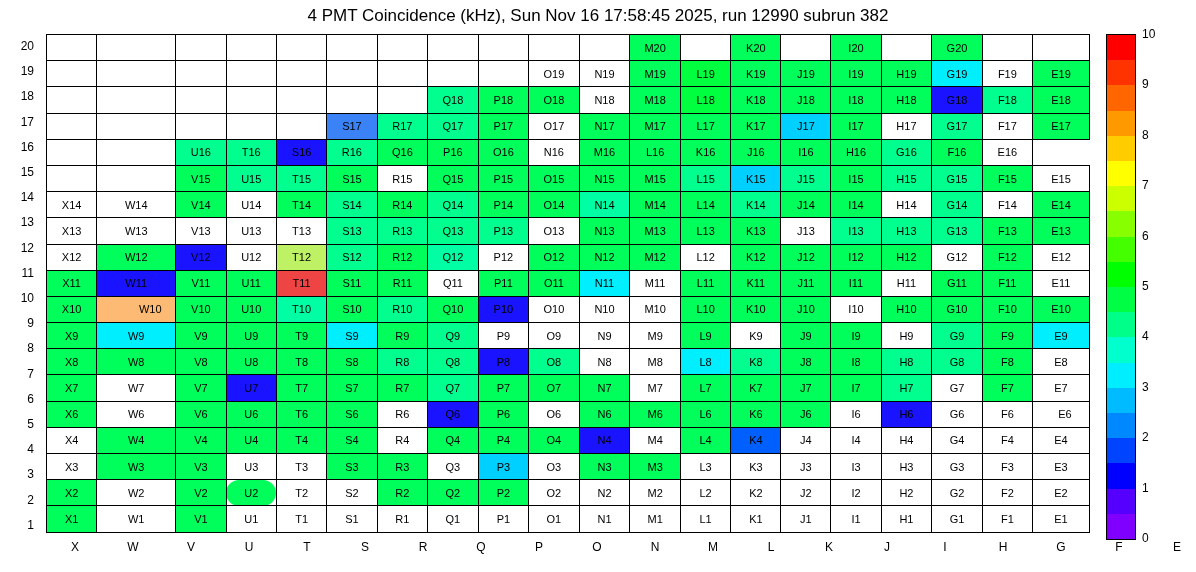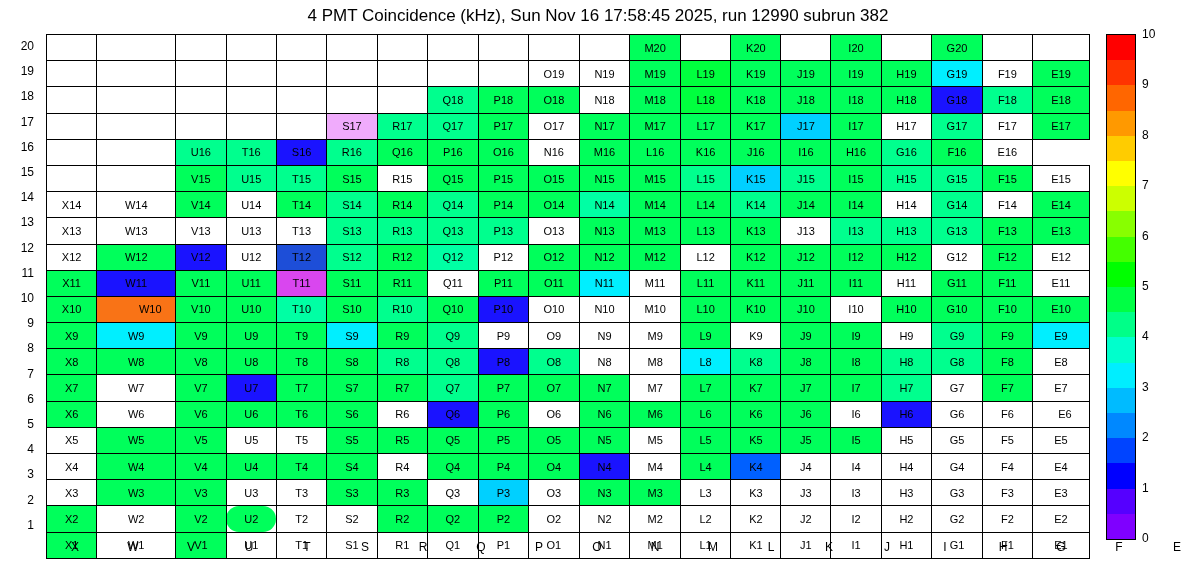--- a/index.html
+++ b/index.html
@@ -157,21 +157,21 @@
           <td style="background: rgb(26, 19, 255);">G18</td>
           <td style="background: rgb(0, 255, 142);">F18</td>
           <td style="background: rgb(0, 255, 91);">E18</td>
         </tr>
         <tr>
           <td style="background: rgb(255, 255, 255);"></td>
           <td style="background: rgb(255, 255, 255);"></td>
           <td style="background: rgb(255, 255, 255);"></td>
           <td style="background: rgb(255, 255, 255);"></td>
           <td style="background: rgb(255, 255, 255);"></td>
-          <td style="background: #f0abfc;">S17</td>
+          <td style="background: #3b82f6;">S17</td>
           <td style="background: rgb(0, 255, 142);">R17</td>
           <td style="background: rgb(0, 255, 142);">Q17</td>
           <td style="background: rgb(0, 255, 91);">P17</td>
           <td style="background: rgb(255, 255, 255);">O17</td>
           <td style="background: rgb(0, 255, 91);">N17</td>
           <td style="background: rgb(0, 255, 91);">M17</td>
           <td style="background: rgb(0, 255, 91);">L17</td>
           <td style="background: rgb(0, 255, 91);">K17</td>
           <td style="background: rgb(0, 208, 255);">J17</td>
           <td style="background: rgb(0, 255, 91);">I17</td>
@@ -265,21 +265,21 @@
           <td style="background: rgb(0, 255, 142);">H13</td>
           <td style="background: rgb(0, 255, 142);">G13</td>
           <td style="background: rgb(0, 255, 91);">F13</td>
           <td style="background: rgb(0, 255, 91);">E13</td>
         </tr>
         <tr>
           <td style="background: rgb(255, 255, 255);">X12</td>
           <td style="background: rgb(0, 255, 91);">W12</td>
           <td style="background: rgb(26, 19, 255);">V12</td>
           <td style="background: rgb(255, 255, 255);">U12</td>
-          <td style="background: #1d4ed8;">T12</td>
+          <td style="background: #bef264;">T12</td>
           <td style="background: rgb(0, 255, 142);">S12</td>
           <td style="background: rgb(0, 255, 91);">R12</td>
           <td style="background: rgb(0, 255, 164);">Q12</td>
           <td style="background: rgb(255, 255, 255);">P12</td>
           <td style="background: rgb(0, 255, 91);">O12</td>
           <td style="background: rgb(0, 255, 91);">N12</td>
           <td style="background: rgb(0, 255, 91);">M12</td>
           <td style="background: rgb(255, 255, 255);">L12</td>
           <td style="background: rgb(0, 255, 91);">K12</td>
           <td style="background: rgb(0, 255, 91);">J12</td>
@@ -287,40 +287,40 @@
           <td style="background: rgb(0, 255, 91);">H12</td>
           <td style="background: rgb(255, 255, 255);">G12</td>
           <td style="background: rgb(0, 255, 91);">F12</td>
           <td style="background: rgb(255, 255, 255);">E12</td>
         </tr>
         <tr>
           <td style="background: rgb(0, 255, 91);">X11</td>
           <td style="background: rgb(26, 19, 255);">W11</td>
           <td style="background: rgb(0, 255, 91);">V11</td>
           <td style="background: rgb(0, 255, 91);">U11</td>
-          <td style="background: #d946ef;">T11</td>
+          <td style="background: #ef4444;">T11</td>
           <td style="background: rgb(0, 255, 91);">S11</td>
           <td style="background: rgb(0, 255, 91);">R11</td>
           <td style="background: rgb(255, 255, 255);">Q11</td>
           <td style="background: rgb(0, 255, 91);">P11</td>
           <td style="background: rgb(0, 255, 91);">O11</td>
           <td style="background: rgb(0, 239, 255);">N11</td>
           <td style="background: rgb(255, 255, 255);">M11</td>
           <td style="background: rgb(0, 255, 91);">L11</td>
           <td style="background: rgb(0, 255, 91);">K11</td>
           <td style="background: rgb(0, 255, 91);">J11</td>
           <td style="background: rgb(0, 255, 91);">I11</td>
           <td style="background: rgb(255, 255, 255);">H11</td>
           <td style="background: rgb(0, 255, 91);">G11</td>
           <td style="background: rgb(0, 255, 91);">F11</td>
           <td style="background: rgb(255, 255, 255);">E11</td>
         </tr>
         <tr>
           <td style="background: rgb(0, 255, 91);">X10</td>
-          <td style="background: #f97316; padding-left: 28px;">W10</td>
+          <td style="background: #fdba74; padding-left: 28px;">W10</td>
           <td style="background: rgb(0, 255, 91);">V10</td>
           <td style="background: rgb(0, 255, 91);">U10</td>
           <td style="background: rgb(0, 255, 164);">T10</td>
           <td style="background: rgb(0, 255, 91);">S10</td>
           <td style="background: rgb(0, 255, 142);">R10</td>
           <td style="background: rgb(0, 255, 91);">Q10</td>
           <td style="background: rgb(26, 19, 255);">P10</td>
           <td style="background: rgb(255, 255, 255);">O10</td>
           <td style="background: rgb(255, 255, 255);">N10</td>
           <td style="background: rgb(255, 255, 255);">M10</td>
@@ -413,42 +413,20 @@
           <td style="background: rgb(0, 255, 91);">N6</td>
           <td style="background: rgb(0, 255, 91);">M6</td>
           <td style="background: rgb(0, 255, 91);">L6</td>
           <td style="background: rgb(0, 255, 91);">K6</td>
           <td style="background: rgb(0, 255, 91);">J6</td>
           <td style="background: rgb(255, 255, 255);">I6</td>
           <td style="background: rgb(26, 19, 255);">H6</td>
           <td style="background: rgb(255, 255, 255);">G6</td>
           <td style="background: rgb(255, 255, 255);">F6</td>
           <td style="background: rgb(255, 255, 255); padding-left: 8px;">E6</td>
-        </tr>
-        <tr>
-          <td style="background: rgb(255, 255, 255);">X5</td>
-          <td style="background: rgb(0, 255, 91);">W5</td>
-          <td style="background: rgb(0, 255, 91);">V5</td>
-          <td style="background: rgb(255, 255, 255);">U5</td>
-          <td style="background: rgb(255, 255, 255);">T5</td>
-          <td style="background: rgb(0, 255, 91);">S5</td>
-          <td style="background: rgb(0, 255, 91);">R5</td>
-          <td style="background: rgb(0, 255, 91);">Q5</td>
-          <td style="background: rgb(0, 255, 91);">P5</td>
-          <td style="background: rgb(0, 255, 91);">O5</td>
-          <td style="background: rgb(0, 255, 91);">N5</td>
-          <td style="background: rgb(255, 255, 255);">M5</td>
-          <td style="background: rgb(0, 255, 91);">L5</td>
-          <td style="background: rgb(0, 255, 91);">K5</td>
-          <td style="background: rgb(0, 255, 91);">J5</td>
-          <td style="background: rgb(0, 255, 91);">I5</td>
-          <td style="background: rgb(255, 255, 255);">H5</td>
-          <td style="background: rgb(255, 255, 255);">G5</td>
-          <td style="background: rgb(255, 255, 255);">F5</td>
-          <td style="background: rgb(255, 255, 255);">E5</td>
         </tr>
         <tr>
           <td style="background: rgb(255, 255, 255);">X4</td>
           <td style="background: rgb(0, 255, 91); margin-top: 39px;">W4</td>
           <td style="background: rgb(0, 255, 91);">V4</td>
           <td style="background: rgb(0, 255, 91);">U4</td>
           <td style="background: rgb(0, 255, 91);">T4</td>
           <td style="background: rgb(0, 255, 91);">S4</td>
           <td style="background: rgb(255, 255, 255);">R4</td>
           <td style="background: rgb(0, 255, 91);">Q4</td>

